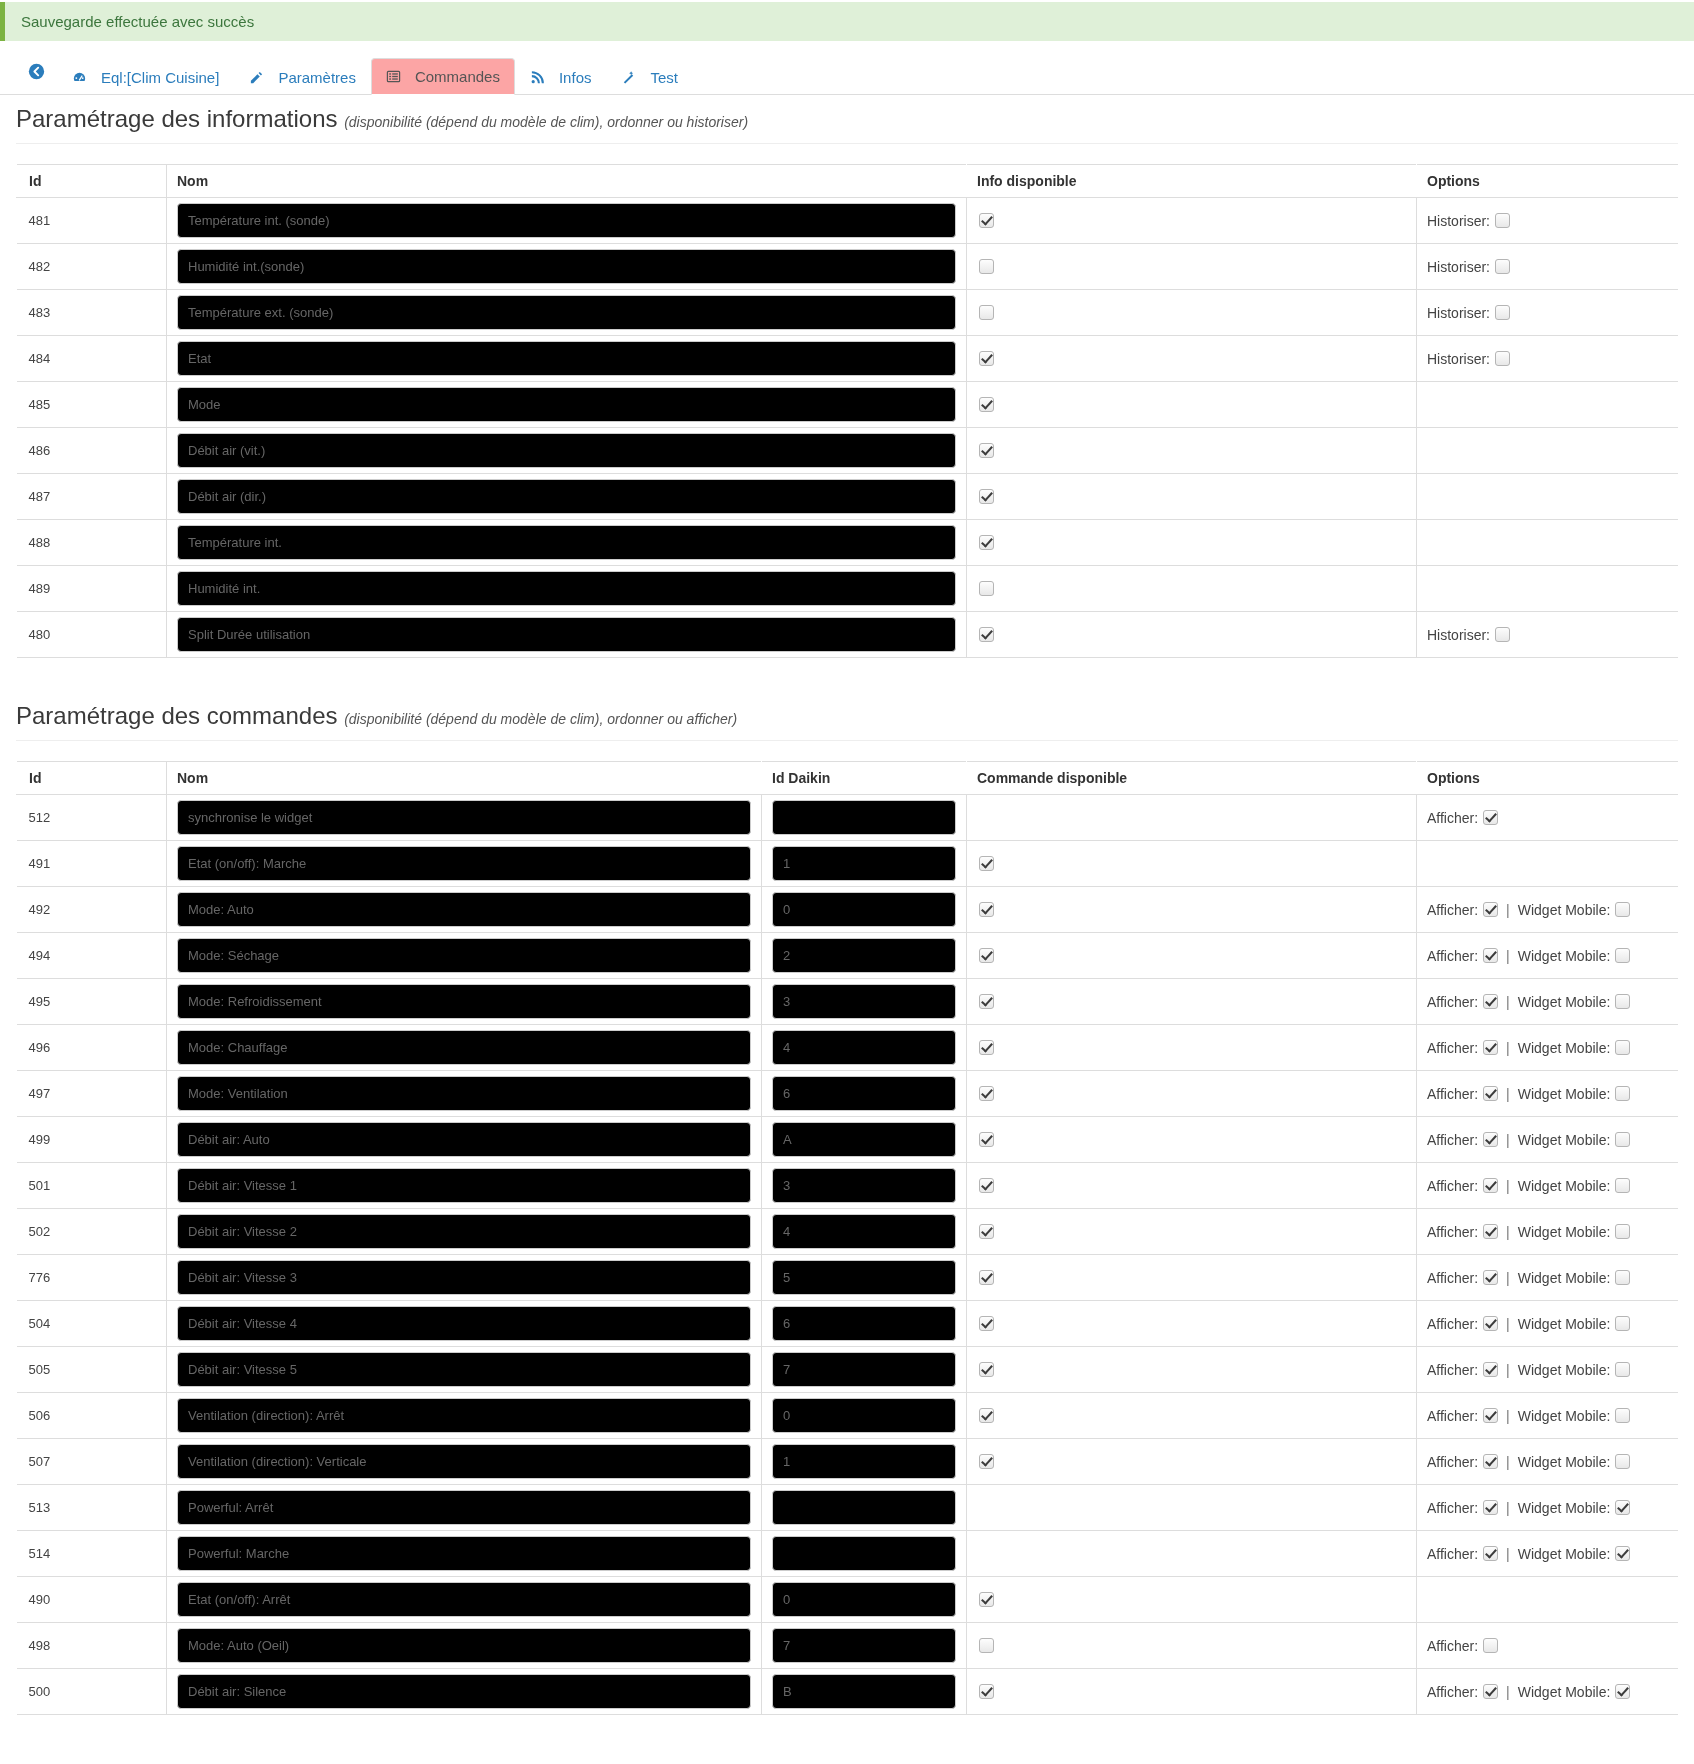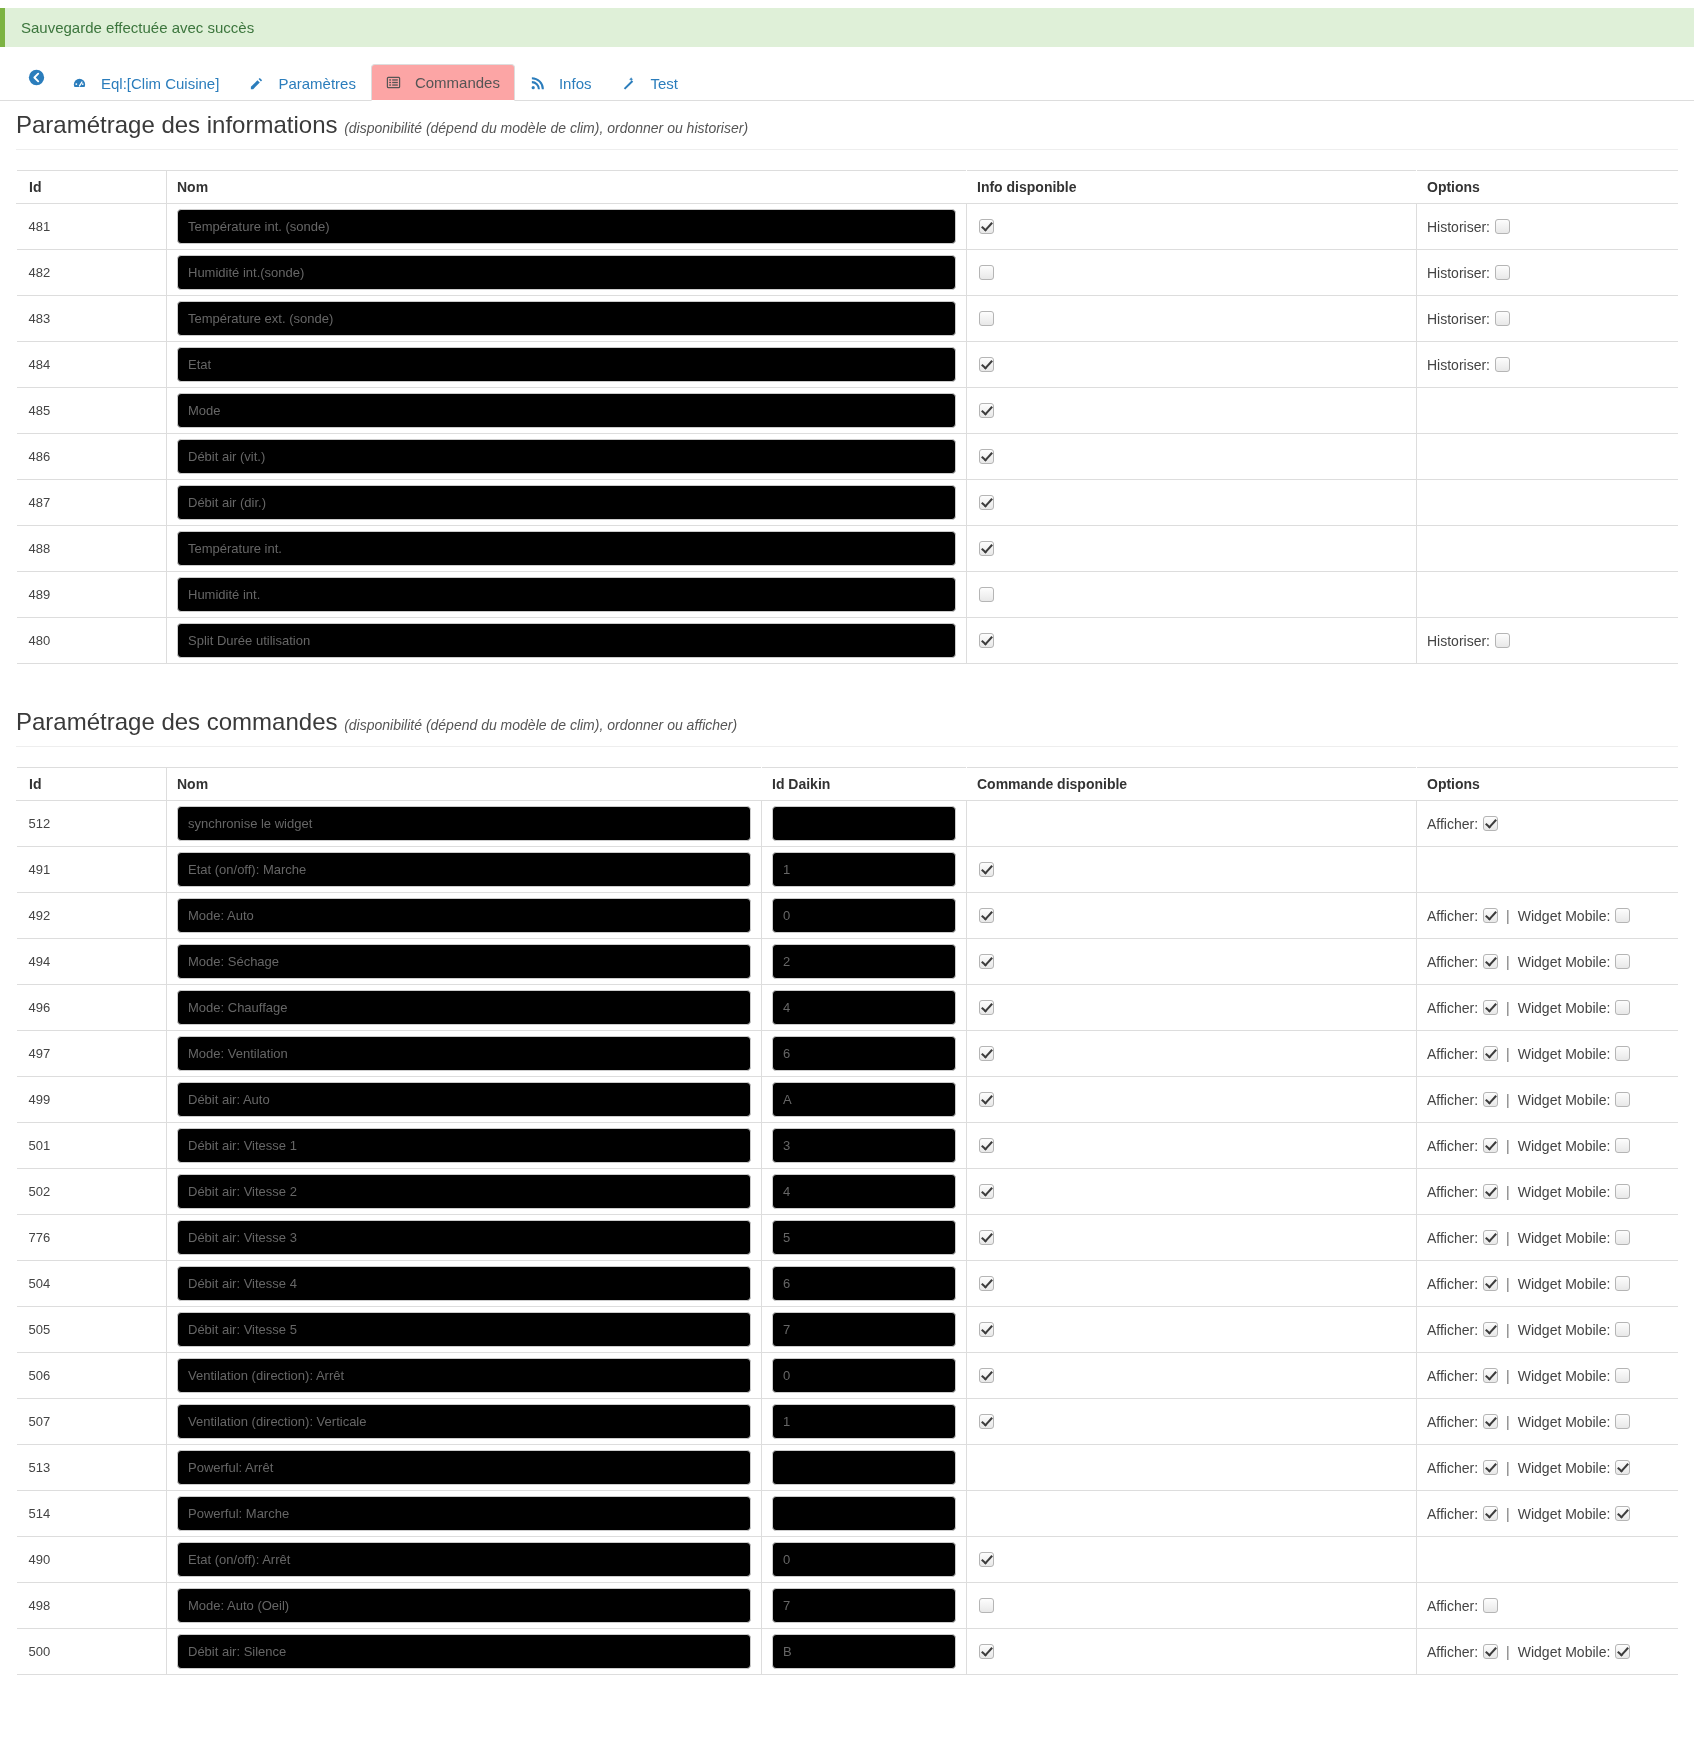--- a/index.html
+++ b/index.html
@@ -12,21 +12,21 @@
   }
   body { font-size: 14px; }
 
   
   .alert-success {
     background: #dff0d8;
     border-left: 5px solid #7cb342;
     color: #3c763d;
     padding: 11px 16px;
     font-size: 15px;
-    margin: 8px 0 0 0;
+    margin: 2px 0 0 0;
   }
 
   
   .tab-bar {
     display: flex;
     align-items: flex-end;
     border-bottom: 1px solid #dddddd;
     padding: 0 16px;
     background: #ffffff;
     height: 46px;
@@ -383,20 +383,31 @@
           <td class="col-nom-2">
             <span class="inp">Mode: Séchage</span>
           </td>
           <td class="col-daikin-2">
             <span class="inp">2</span>
           </td>
           <td class="col-avail-2 avail-cell"><span class="cb on"></span></td>
           <td class="col-opt-2"><span class="opt-line"><span class="lbl">Afficher:</span><span class="cb on"></span></span><span class="opt-line"><span class="sep">|</span><span class="lbl">Widget Mobile:</span><span class="cb"></span></span></td>
         </tr>
         <tr>
+          <td class="c-id">495</td>
+          <td class="col-nom-2">
+            <span class="inp">Mode: Refroidissement</span>
+          </td>
+          <td class="col-daikin-2">
+            <span class="inp">3</span>
+          </td>
+          <td class="col-avail-2 avail-cell"><span class="cb on"></span></td>
+          <td class="col-opt-2"><span class="opt-line"><span class="lbl">Afficher:</span><span class="cb on"></span></span><span class="opt-line"><span class="sep">|</span><span class="lbl">Widget Mobile:</span><span class="cb"></span></span></td>
+        </tr>
+        <tr>
           <td class="c-id">496</td>
           <td class="col-nom-2">
             <span class="inp">Mode: Chauffage</span>
           </td>
           <td class="col-daikin-2">
             <span class="inp">4</span>
           </td>
           <td class="col-avail-2 avail-cell"><span class="cb on"></span></td>
           <td class="col-opt-2"><span class="opt-line"><span class="lbl">Afficher:</span><span class="cb on"></span></span><span class="opt-line"><span class="sep">|</span><span class="lbl">Widget Mobile:</span><span class="cb"></span></span></td>
         </tr>

